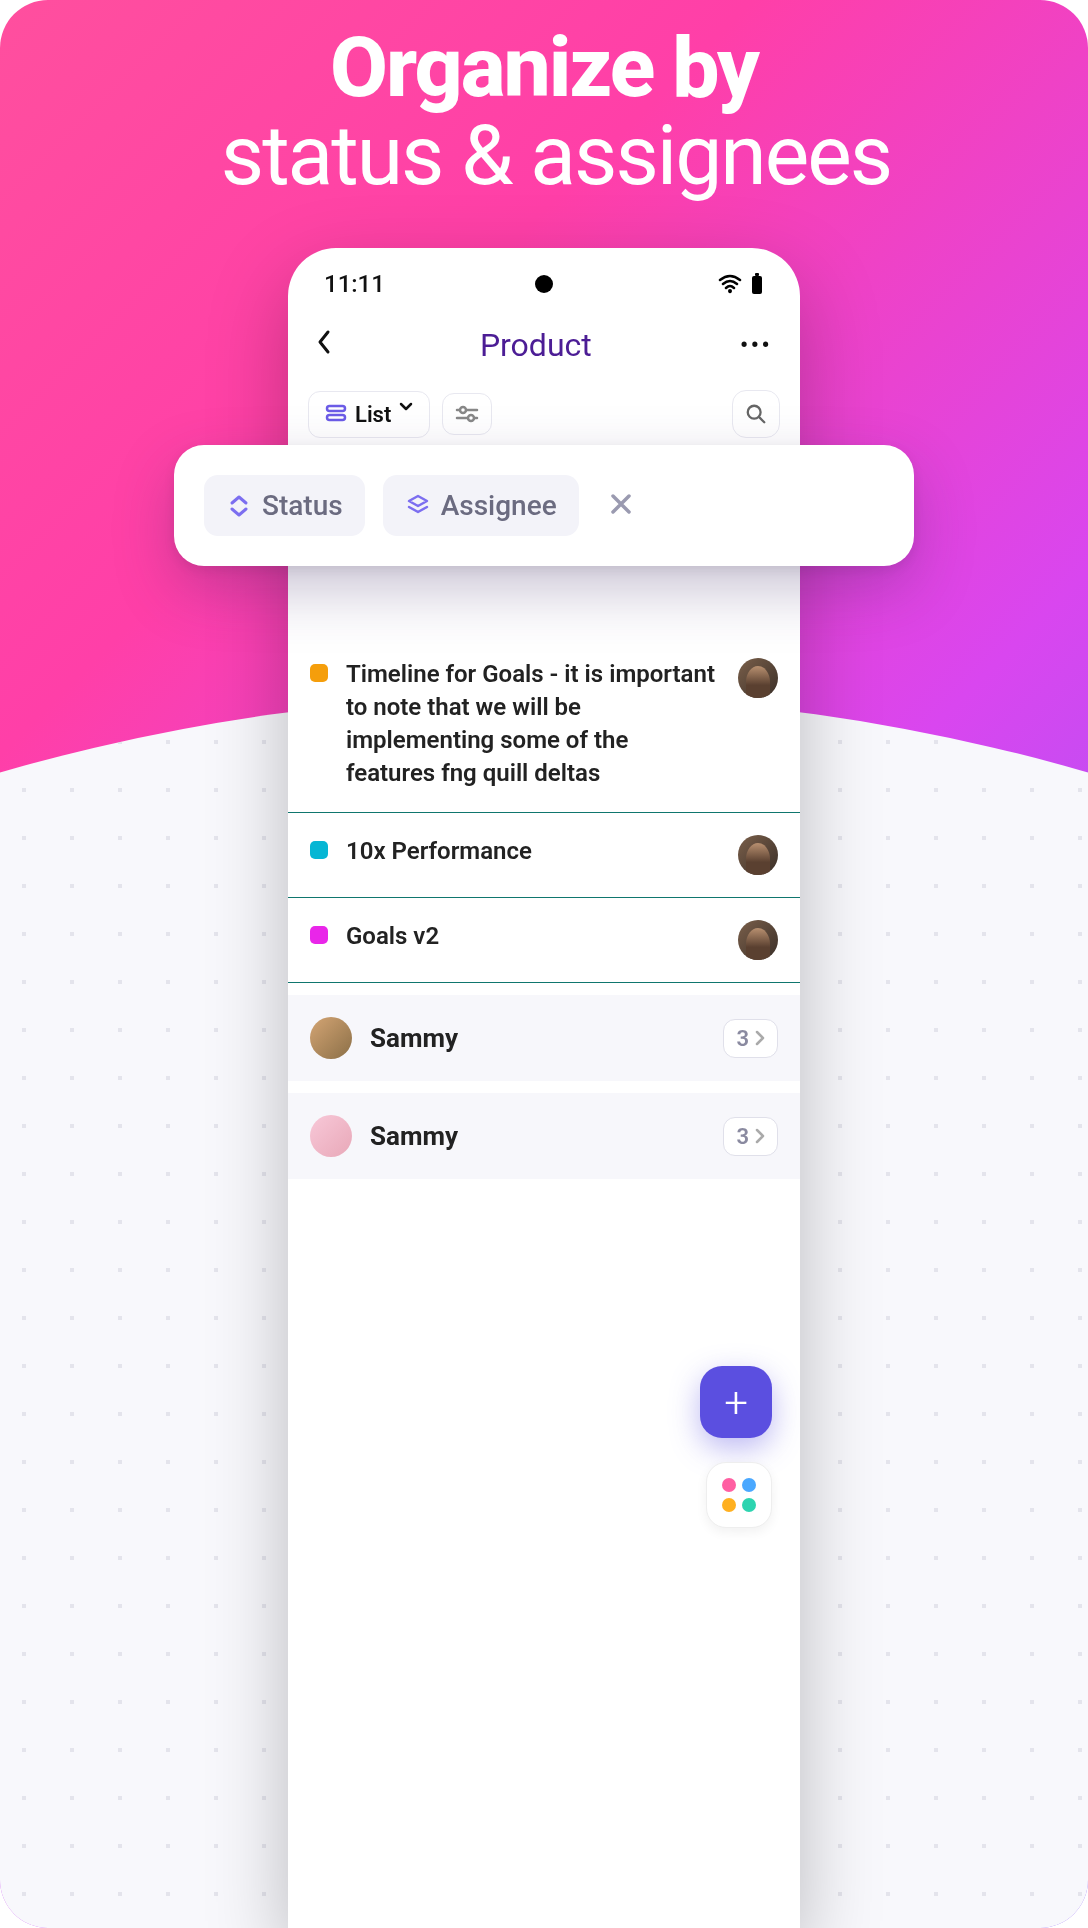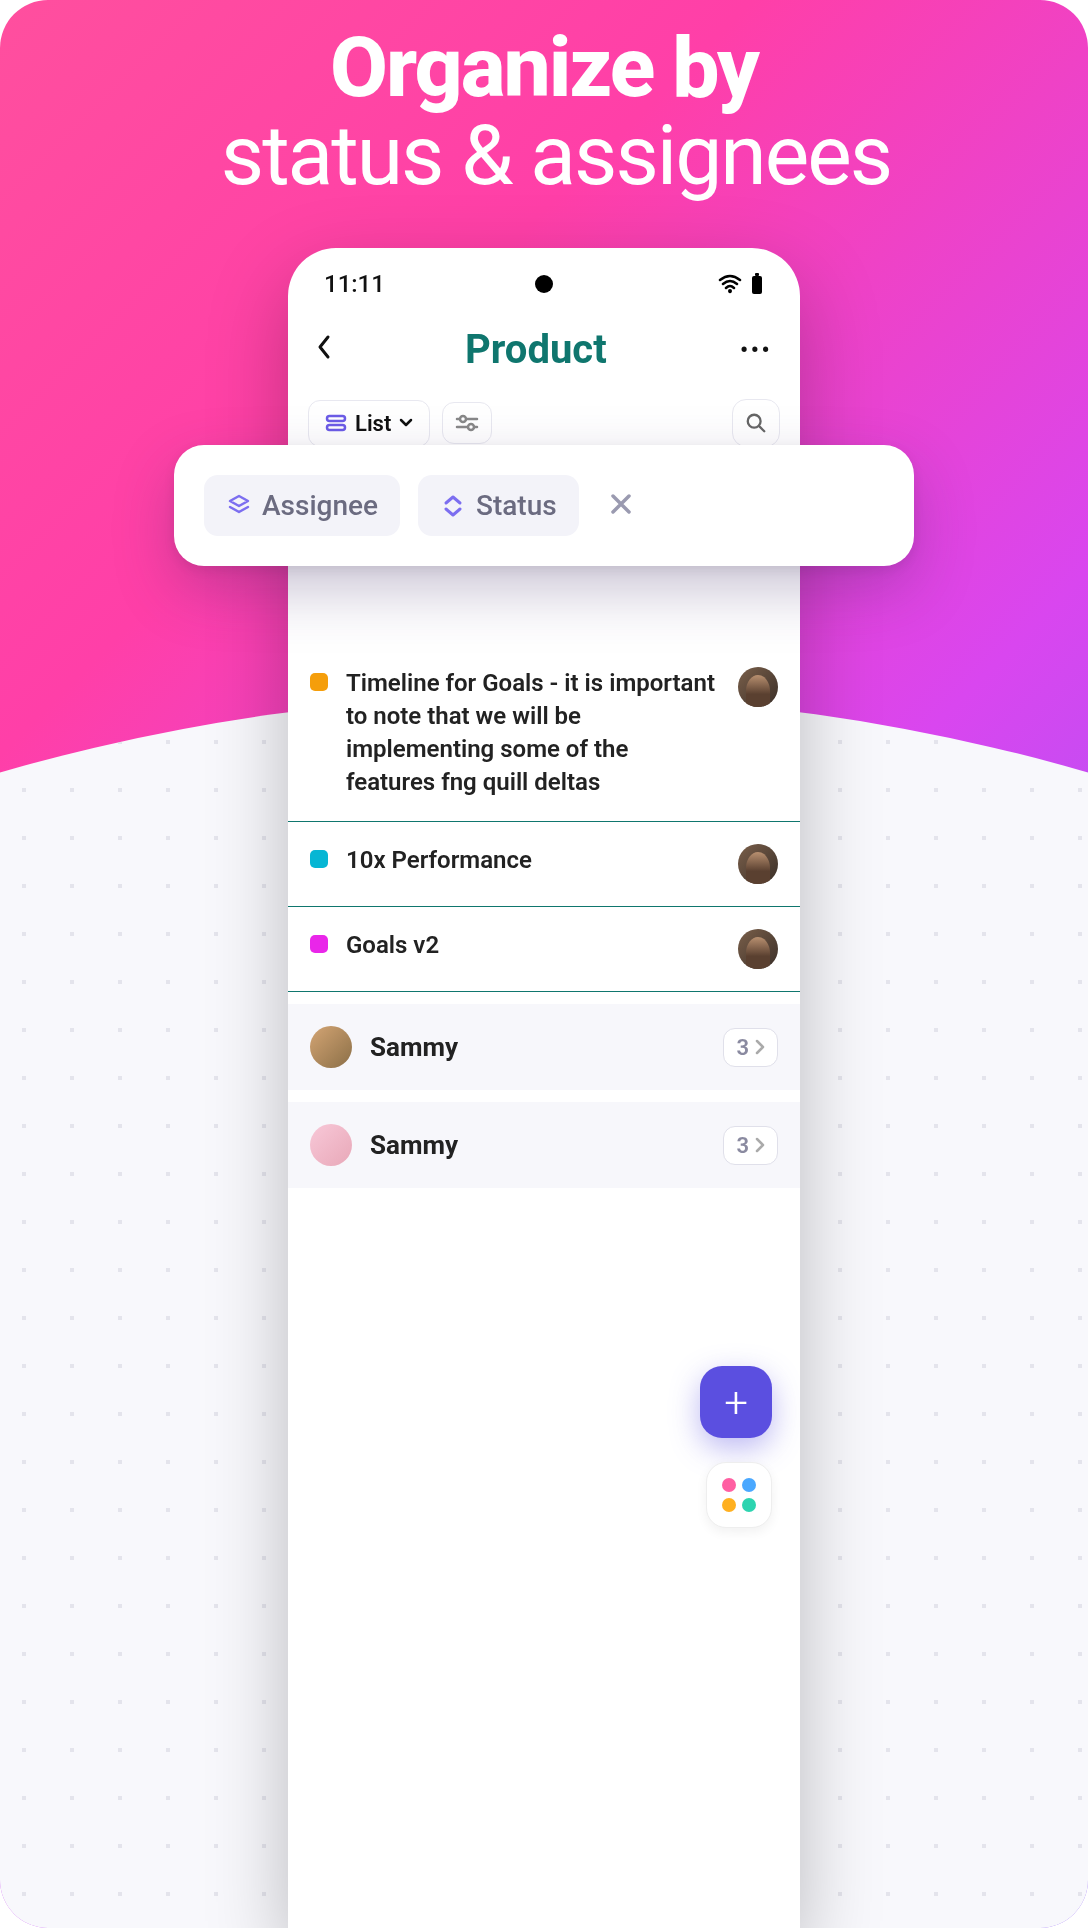--- a/index.html
+++ b/index.html
@@ -74,32 +74,32 @@
     width: 18px; height: 18px; background: #000; border-radius: 50%;
     position: absolute; left: 50%; transform: translateX(-50%);
   }
   .statusbar .right { display: flex; gap: 8px; align-items: center; }
   .nav {
     display: flex;
     align-items: center;
     justify-content: space-between;
     padding: 18px 28px;
   }
-  .nav .title { font-size: 40px; font-weight: 700; color: #0f766e; }
+  .nav .title { font-size: 32px; font-weight: 400; color: #4c1d95; }
   .back-icon { font-size: 32px; color: #111; }
   .more-icon { font-size: 26px; color: #111; letter-spacing: 2px; }
   .toolbar {
     display: flex;
     align-items: center;
     padding: 8px 20px 20px 20px;
     gap: 12px;
   }
   .view-btn {
     display: flex;
-    align-items: center;
+    align-items: flex-start;
     gap: 8px;
     border: 1.5px solid #e8e8f0;
     border-radius: 12px;
     padding: 10px 16px;
     font-size: 22px;
     font-weight: 600;
     color: #111;
   }
   .filter-btn {
     border: 1.5px solid #e8e8f0;
@@ -367,33 +367,33 @@
       <span style="background:#ffb020"></span>
       <span style="background:#2dd4b0"></span>
     </div>
   </div>
 </div>
 
 <div class="chip-bar">
   <div class="chip">
     <span class="chip-icon">
       <svg width="26" height="26" viewBox="0 0 26 26">
-          <path d="M13 3 L22 8 L13 13 L4 8 Z" fill="none" stroke="#7c6ef0" stroke-width="2.5" stroke-linejoin="round"></path>
-          <path d="M4 14 L13 19 L22 14" fill="none" stroke="#7c6ef0" stroke-width="2.5" stroke-linejoin="round" stroke-linecap="round"></path>
+          <path d="M6 10 L13 4 L20 10" fill="none" stroke="#7c6ef0" stroke-width="3" stroke-linejoin="round" stroke-linecap="round"></path>
+          <path d="M6 16 L13 22 L20 16" fill="none" stroke="#7c6ef0" stroke-width="3" stroke-linejoin="round" stroke-linecap="round"></path>
         </svg>
     </span>
-    <span>Assignee</span>
+    <span>Status</span>
   </div>
   <div class="chip">
     <span class="chip-icon">
       <svg width="26" height="26" viewBox="0 0 26 26">
-          <path d="M6 10 L13 4 L20 10" fill="none" stroke="#7c6ef0" stroke-width="3" stroke-linejoin="round" stroke-linecap="round"></path>
-          <path d="M6 16 L13 22 L20 16" fill="none" stroke="#7c6ef0" stroke-width="3" stroke-linejoin="round" stroke-linecap="round"></path>
+          <path d="M13 3 L22 8 L13 13 L4 8 Z" fill="none" stroke="#7c6ef0" stroke-width="2.5" stroke-linejoin="round"></path>
+          <path d="M4 14 L13 19 L22 14" fill="none" stroke="#7c6ef0" stroke-width="2.5" stroke-linejoin="round" stroke-linecap="round"></path>
         </svg>
     </span>
-    <span>Status</span>
+    <span>Assignee</span>
   </div>
   <div class="close-chip">
     <svg width="24" height="24" viewBox="0 0 24 24">
         <path d="M4 4 L20 20 M20 4 L4 20" stroke="#9a9ab0" stroke-width="3.5" stroke-linecap="round"></path>
       </svg>
   </div>
 </div>
 
 </body></html>

